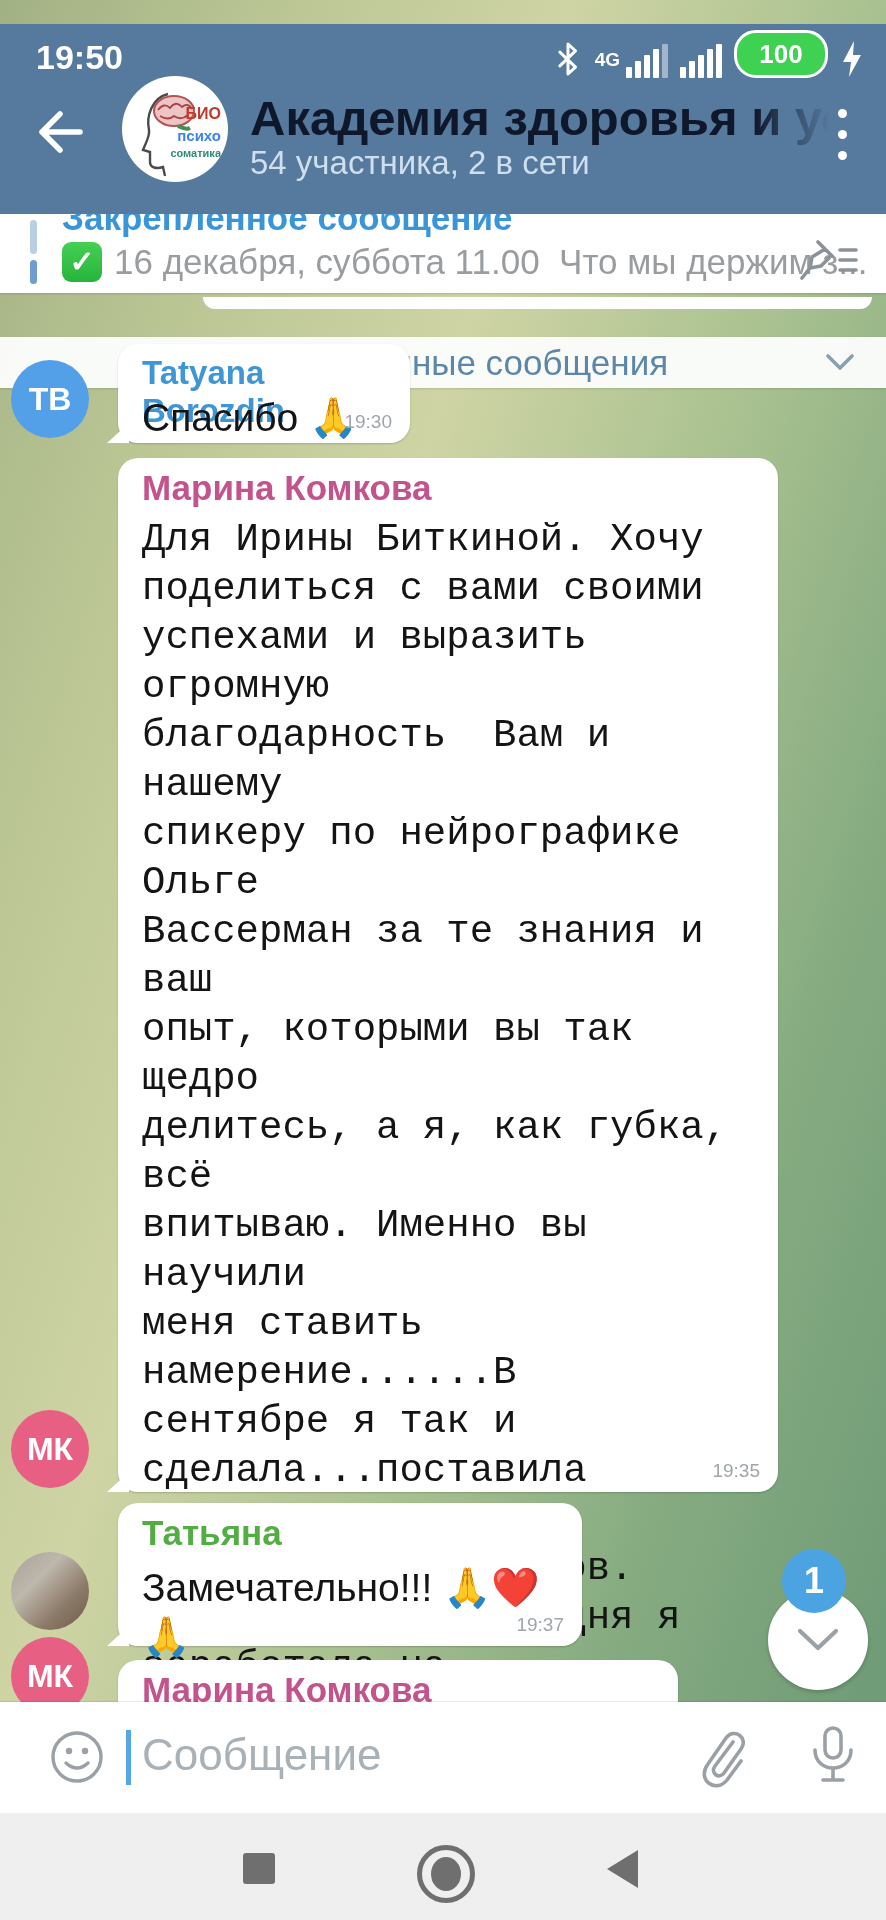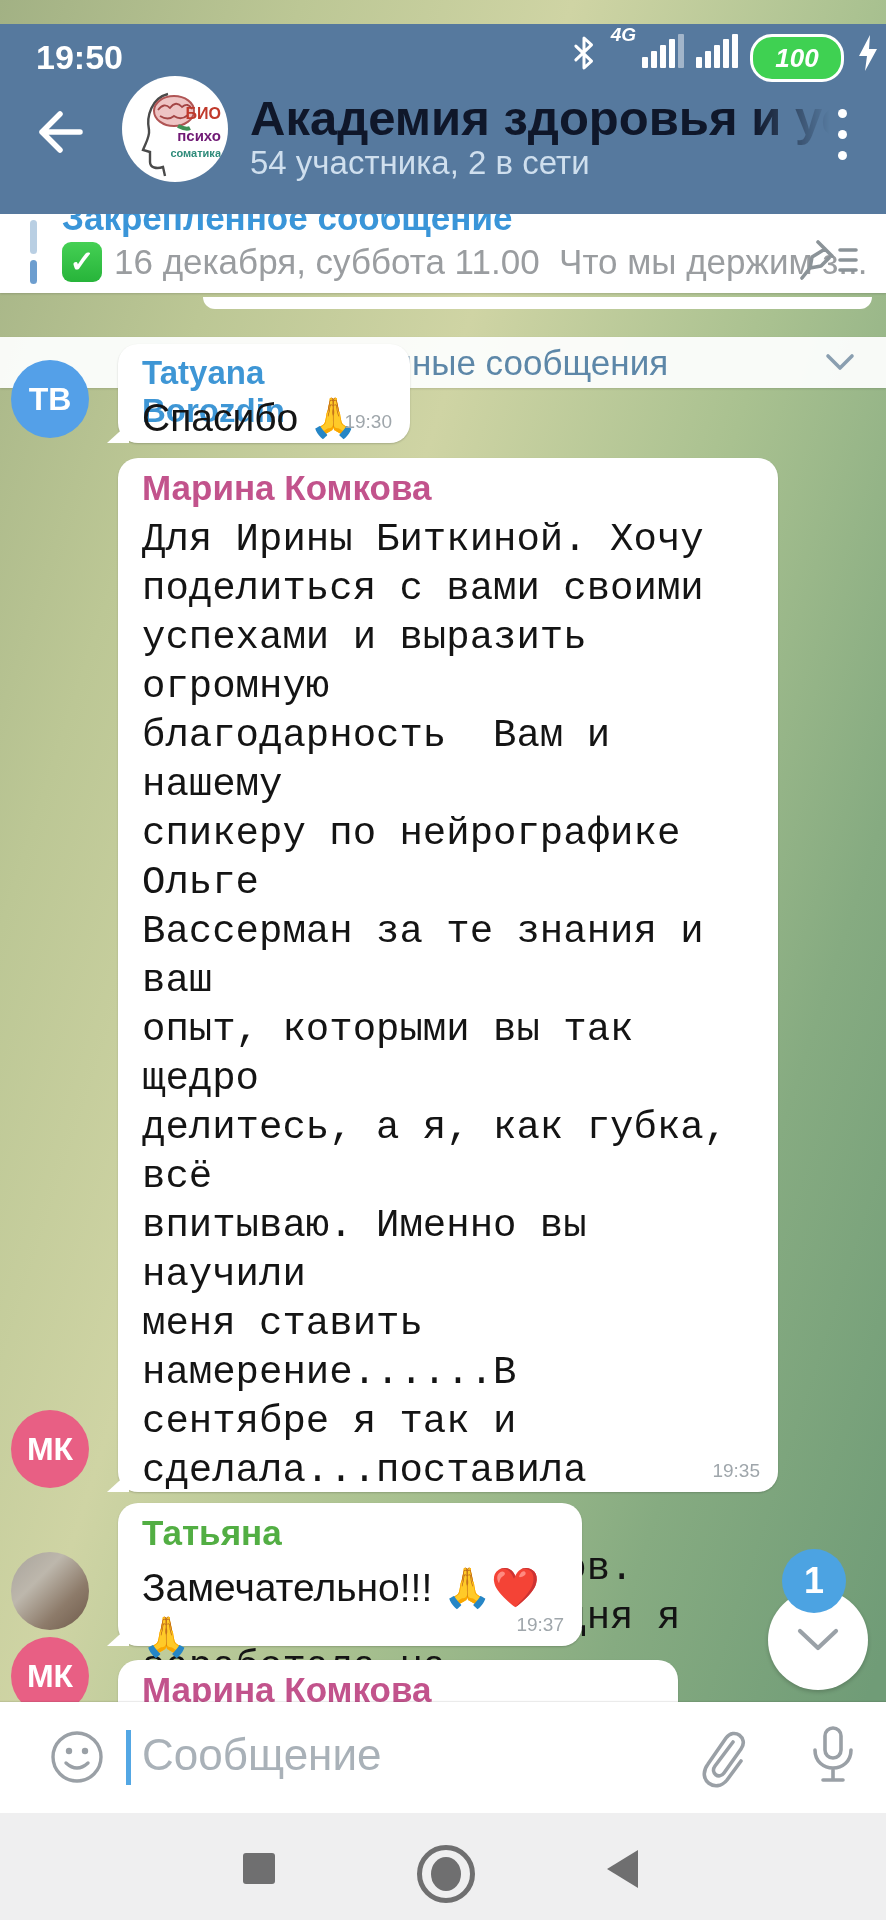--- a/index.html
+++ b/index.html
@@ -2,21 +2,21 @@
 <html><head>
 <meta charset="utf-8">
 <style>
   html,body{margin:0;padding:0;background:#222;}
   .screen{position:relative;width:886px;height:1920px;margin:0 auto;overflow:hidden;
     font-family:"Liberation Sans",sans-serif;
     background:linear-gradient(108deg,#a2b184 0%,#bcc795 20%,#cfd4a4 38%,#a9c190 58%,#86ab81 76%,#709c77 94%);}
   
   .topbar{position:absolute;top:0;left:0;right:0;height:190px;background:#56799e;z-index:30;margin-top:24px;}
   .sb-time{position:absolute;left:36px;top:14px;font-size:34px;font-weight:bold;color:#fff;}
-  .sb-icons{position:absolute;right:6px;top:10px;height:44px;display:flex;align-items:flex-start;gap:12px;font-style:italic;}
+  .sb-icons{position:absolute;right:22px;top:10px;height:44px;display:flex;align-items:flex-end;gap:12px;}
   .bars{display:flex;align-items:flex-end;gap:3px;}
   .bars i{display:block;width:6px;background:#fff;border-radius:1px;}
   .bars i:nth-child(1){height:11px}.bars i:nth-child(2){height:17px}
   .bars i:nth-child(3){height:23px}.bars i:nth-child(4){height:29px}
   .bars i:nth-child(5){height:34px}
   .bars.dimlast i:nth-child(5){opacity:.45}
   .netlbl{color:#fff;font-size:19px;font-weight:bold;line-height:1;margin-right:-6px;transform:translateY(-9px);}
   .battery{position:relative;width:88px;height:42px;border:3px solid #fff;border-radius:22px;
     background:#3fd152;color:#fff;font-size:26px;font-weight:bold;text-align:center;line-height:42px;}
   
@@ -133,21 +133,21 @@
     </svg>
 
     <div class="h-avatar">
       <svg width="106" height="106" viewBox="0 0 106 106">
         <path d="M46 18 C30 22 24 40 27 54 C28 61 23 68 21 74 L28 76 L28 86 C28 92 35 93 41 91 L43 100" fill="none" stroke="#4a4a4a" stroke-width="2.4"></path>
         <ellipse cx="52" cy="35" rx="20" ry="15" fill="#eec4c4" stroke="#b05555" stroke-width="2"></ellipse>
         <path d="M36 34 q6 -8 12 -2 q6 -8 12 -1 q6 -5 10 2 M38 40 q8 5 14 0 q7 5 14 -1" fill="none" stroke="#a34545" stroke-width="1.8"></path>
         <path d="M56 50 q8 4 12 2" fill="none" stroke="#3f8f55" stroke-width="4"></path>
       </svg>
       <span class="av-txt" style="top:30px;font-size:16px;color:#c0392b;">БИО</span>
-      <span class="av-txt" style="top:52px;font-size:15px;color:#701a75;">психо</span>
+      <span class="av-txt" style="top:52px;font-size:15px;color:#3b82f6;">психо</span>
       <span class="av-txt" style="top:72px;font-size:11px;color:#2e8b7a;">соматика</span>
     </div>
 
     <div class="h-title">Академия здоровья и успе</div>
     <div class="h-sub">54 участника, 2 в сети</div>
     <div class="kebab">
         <b></b>
         <b></b>
         <b></b>
       </div>

